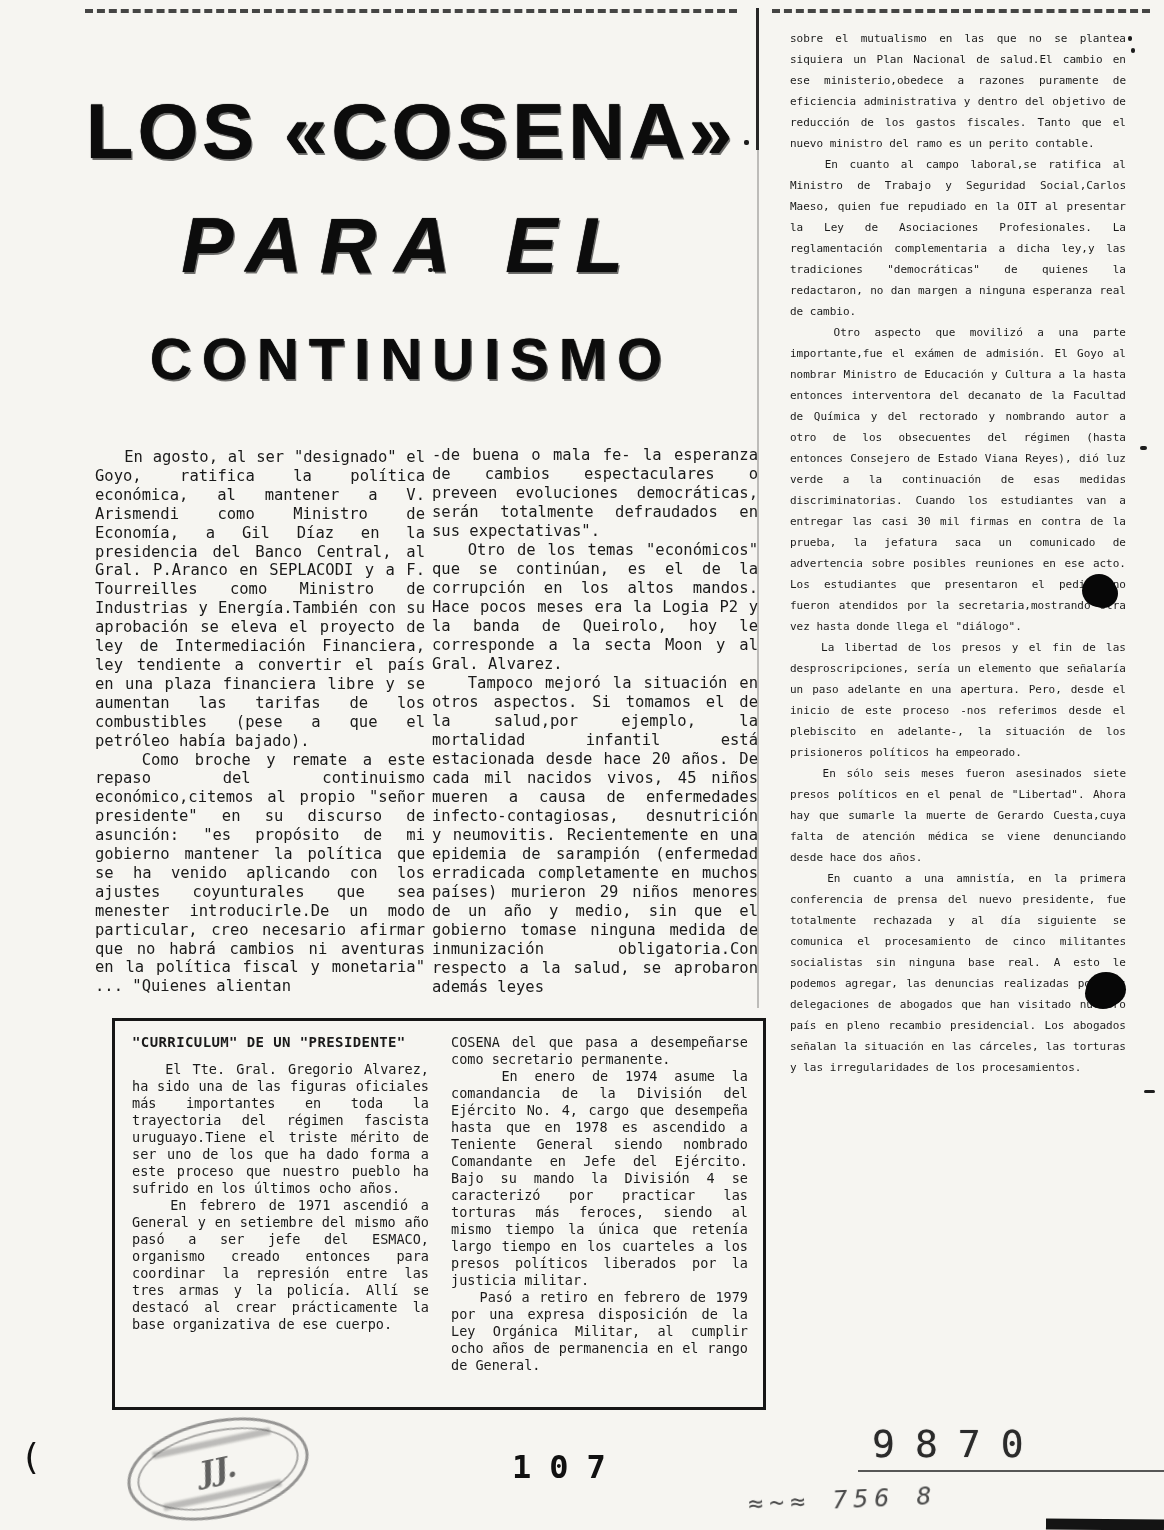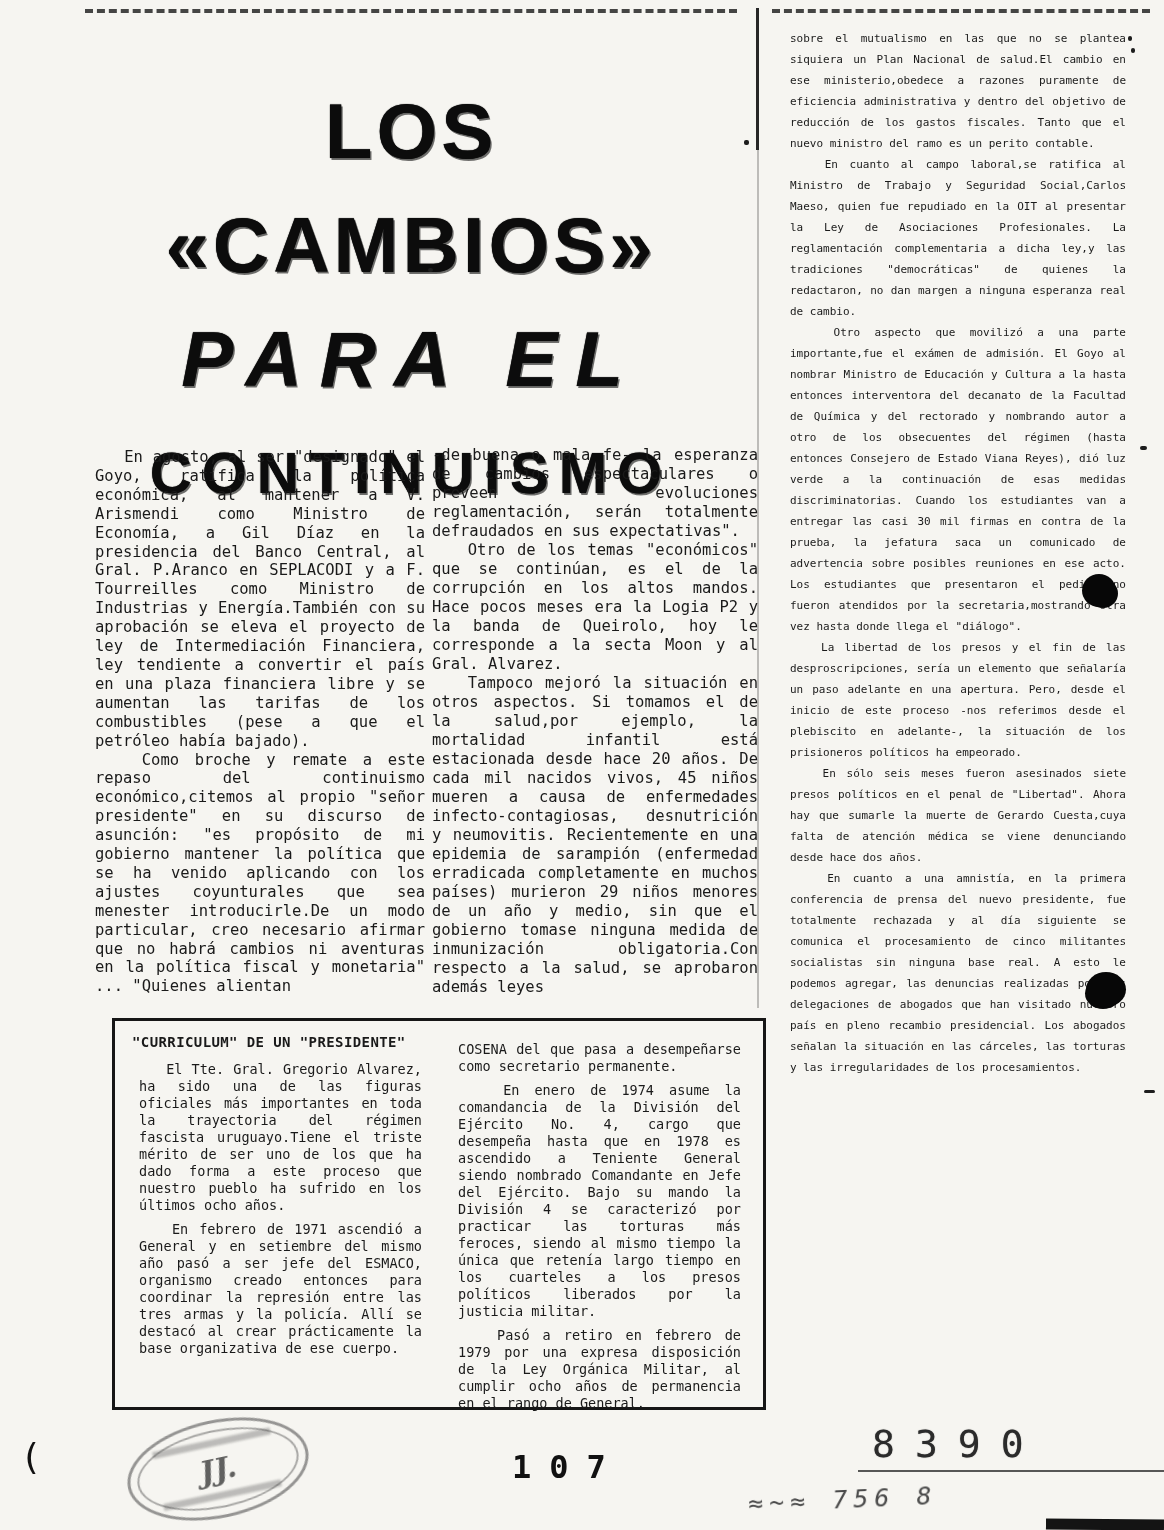--- a/index.html
+++ b/index.html
@@ -38,21 +38,21 @@
   .col-right { left:790px; top:28px;  width:336px; font-size:11px; line-height:21px; }
 
   
   .bio-box {
     position:absolute; left:112px; top:1018px; width:654px; height:392px;
     border:3px solid #161616; background:var(--paper,#f6f5f1);
     padding:13px 15px 10px 17px;
   }
   .bio-cols { display:flex; gap:22px; }
   .bio-col { width:50%; text-align:justify; font-size:13.5px; line-height:17px; }
-  .bio-col p { margin:7px; }
+  .bio-col p { margin:0; }
   .bio-title { font-size:14px; font-weight:bold; letter-spacing:.4px; margin-bottom:10px; white-space:nowrap; }
 
   
   .page-number {
     position:absolute; left:512px; top:1448px;
     font-size:32px; letter-spacing:18px; color:#111; font-weight:bold;
   }
   .catalog-number {
     position:absolute; left:872px; top:1422px;
     font-size:38px; letter-spacing:20px; color:#2b2b2b;
@@ -104,31 +104,31 @@
 <body>
 
 <div class="page">
 
   <div class="top-dash left"></div>
   <div class="top-dash right"></div>
   <div class="vrule-top"></div>
   <div class="vrule-main"></div>
 
   <header class="headline">
-    <div class="hl1">LOS «CAMBIOS»</div>
+    <div class="hl1">LOS «COSENA»</div>
     <div class="hl2">PARA EL</div>
     <div class="hl3">CONTINUISMO</div>
   </header>
 
   <section class="col col-left">
       <p>&nbsp;&nbsp;&nbsp;En agosto, al ser "designado" el Goyo, ratifica la política económica, al mantener a V. Arismendi como Ministro de Economía, a Gil Díaz en la presidencia del Banco Central, al Gral. P.Aranco en SEPLACODI y a F. Tourreilles como Ministro de Industrias y Energía.También con su aprobación se eleva el proyecto de ley de Intermediación Financiera, ley tendiente a convertir el país en una plaza financiera libre y se aumentan las tarifas de los combustibles (pese a que el petróleo había bajado).</p>
       <p>&nbsp;&nbsp;&nbsp;Como broche y remate a este repaso del continuismo económico,citemos al propio "señor presidente" en su discurso de asunción: "es propósito de mi gobierno mantener la política que se ha venido aplicando con los ajustes coyunturales que sea menester introducirle.De un modo particular, creo necesario afirmar que no habrá cambios ni aventuras en la política fiscal y monetaria" ... "Quienes alientan</p>
     </section>
   <section class="col col-mid">
-      <p>-de buena o mala fe- la esperanza de cambios espectaculares o preveen evoluciones reglamentación, serán totalmente defraudados en sus expectativas".</p>
+      <p>-de buena o mala fe- la esperanza de cambios espectaculares o preveen evoluciones democráticas, serán totalmente defraudados en sus expectativas".</p>
       <p>&nbsp;&nbsp;&nbsp;Otro de los temas "económicos" que se continúan, es el de la corrupción en los altos mandos. Hace pocos meses era la Logia P2 y la banda de Queirolo, hoy le corresponde a la secta Moon y al Gral. Alvarez.</p>
       <p>&nbsp;&nbsp;&nbsp;Tampoco mejoró la situación en otros aspectos. Si tomamos el de la salud,por ejemplo, la mortalidad infantil está estacionada desde hace 20 años. De cada mil nacidos vivos, 45 niños mueren a causa de enfermedades infecto-contagiosas, desnutrición y neumovitis. Recientemente en una epidemia de sarampión (enfermedad erradicada completamente en muchos países) murieron 29 niños menores de un año y medio, sin que el gobierno tomase ninguna medida de inmunización obligatoria.Con respecto a la salud, se aprobaron además leyes</p>
     </section>
   <section class="col col-right">
       <p>sobre el mutualismo en las que no se plantea siquiera un Plan Nacional de salud.El cambio en ese ministerio,obedece a razones puramente de eficiencia administrativa y dentro del objetivo de reducción de los gastos fiscales. Tanto que el nuevo ministro del ramo es un perito contable.</p>
       <p>&nbsp;&nbsp;&nbsp;En cuanto al campo laboral,se ratifica al Ministro de Trabajo y Seguridad Social,Carlos Maeso, quien fue repudiado en la OIT al presentar la Ley de Asociaciones Profesionales. La reglamentación complementaria a dicha ley,y las tradiciones "democráticas" de quienes la redactaron, no dan margen a ninguna esperanza real de cambio.</p>
       <p>&nbsp;&nbsp;&nbsp;Otro aspecto que movilizó a una parte importante,fue el exámen de admisión. El Goyo al nombrar Ministro de Educación y Cultura a la hasta entonces interventora del decanato de la Facultad de Química y del rectorado y nombrando autor a otro de los obsecuentes del régimen (hasta entonces Consejero de Estado Viana Reyes), dió luz verde a la continuación de esas medidas discriminatorias. Cuando los estudiantes van a entregar las casi 30 mil firmas en contra de la prueba, la jefatura saca un comunicado de advertencia sobre posibles reuniones en ese acto. Los estudiantes que presentaron el pedido no fueron atendidos por la secretaria,mostrando otra vez hasta donde llega el "diálogo".</p>
       <p>&nbsp;&nbsp;&nbsp;La libertad de los presos y el fin de las desproscripciones, sería un elemento que señalaría un paso adelante en una apertura. Pero, desde el inicio de este proceso -nos referimos desde el plebiscito en adelante-, la situación de los prisioneros políticos ha empeorado.</p>
       <p>&nbsp;&nbsp;&nbsp;En sólo seis meses fueron asesinados siete presos políticos en el penal de "Libertad". Ahora hay que sumarle la muerte de Gerardo Cuesta,cuya falta de atención médica se viene denunciando desde hace dos años.</p>
       <p>&nbsp;&nbsp;&nbsp;En cuanto a una amnistía, en la primera conferencia de prensa del nuevo presidente, fue totalmente rechazada y al día siguiente se comunica el procesamiento de cinco militantes socialistas sin ninguna base real. A esto le podemos agregar, las denuncias realizadas por las delegaciones de abogados que han visitado nuestro país en pleno recambio presidencial. Los abogados señalan la situación en las cárceles, las torturas y las irregularidades de los procesamientos.</p>
@@ -153,21 +153,21 @@
 
   <div class="stamp">
     <span class="stamp-bar-top"></span>
     <span class="stamp-initials">JJ.</span>
     <span class="stamp-bar-bottom"></span>
   </div>
 
   <div class="paren-artifact">(</div>
 
   <div class="page-number">107</div>
-  <div class="catalog-number">8390</div>
+  <div class="catalog-number">9870</div>
   <div class="catalog-rule"></div>
 
   <div class="handwriting">
     <span>≈~≈</span>
     <span>756 8</span>
   </div>
 
   <div class="corner-smudge"></div>
 
   <div class="blob b1"></div>

